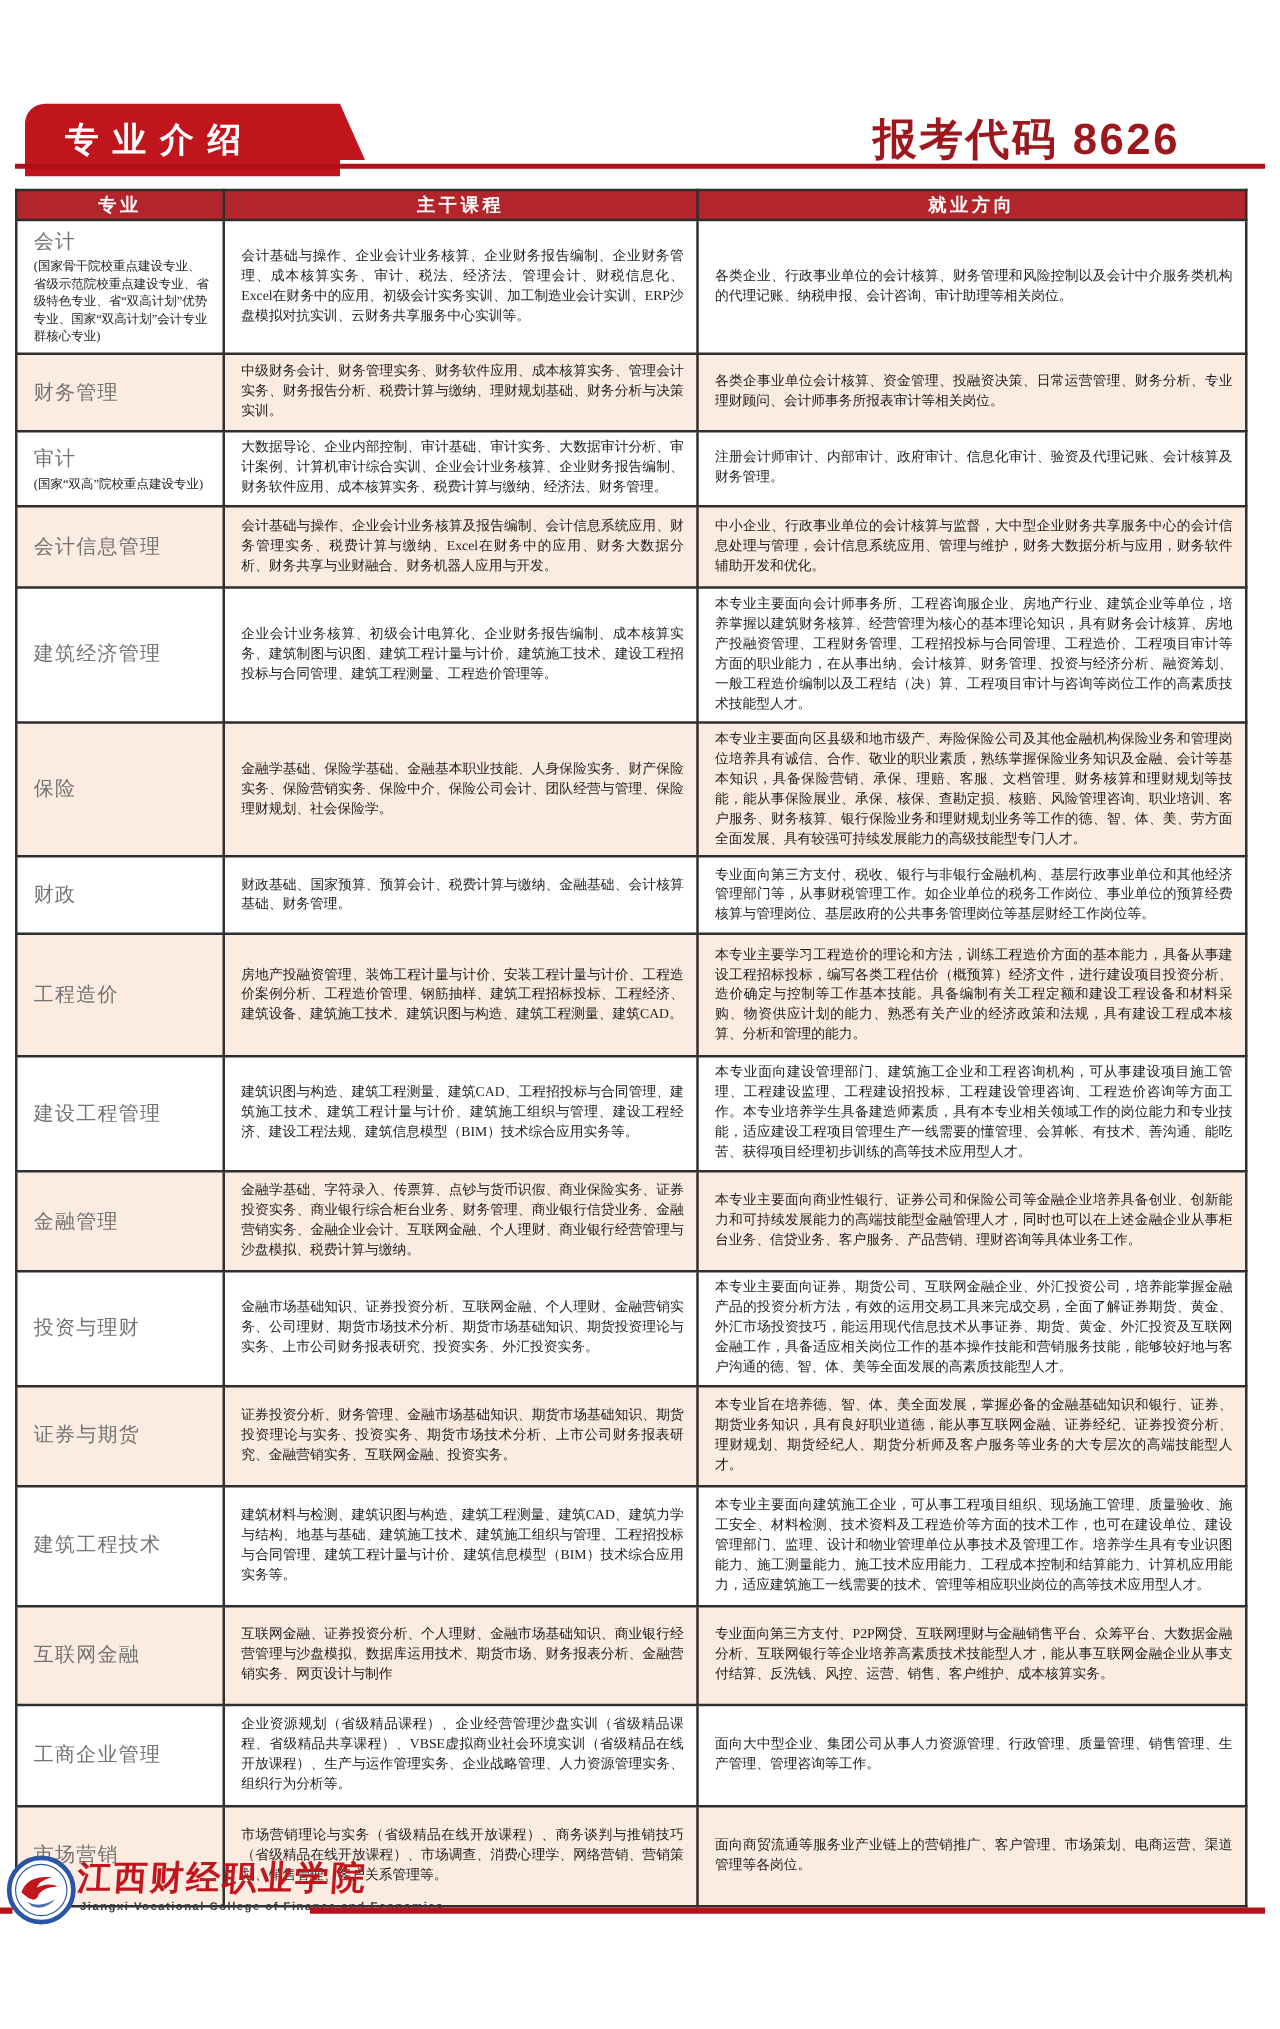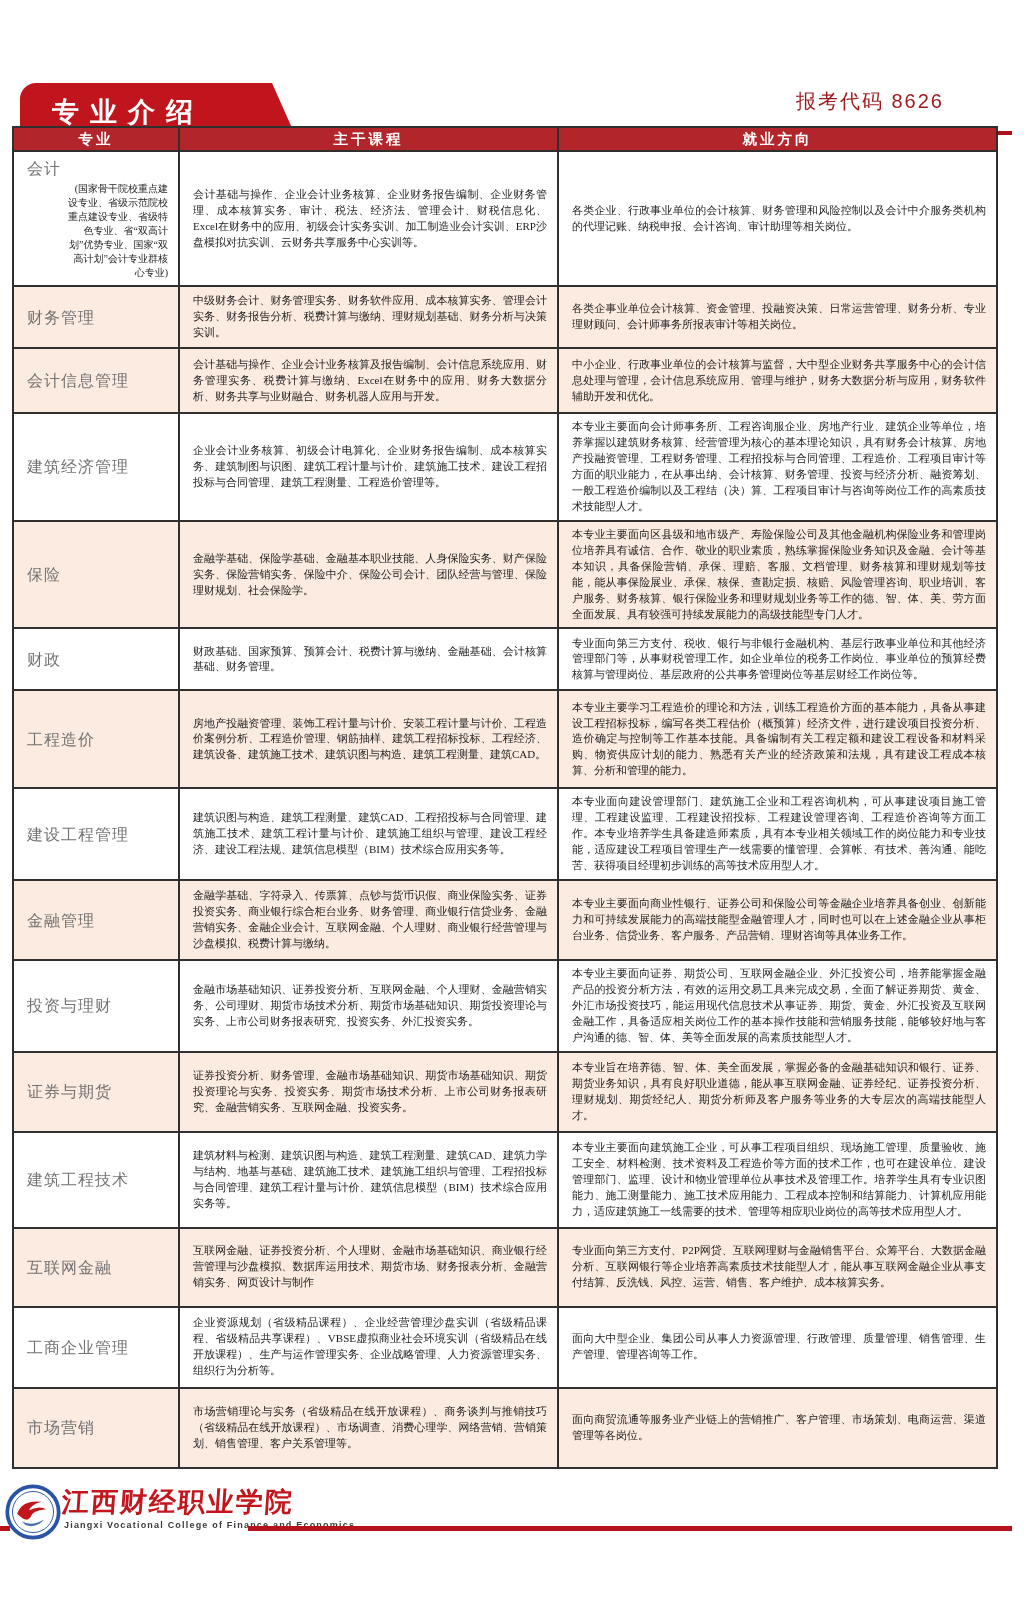--- a/index.html
+++ b/index.html
@@ -20,52 +20,52 @@
     position:absolute; left:272px; top:83px; width:0; height:0;
     border-bottom:45px solid #c0151c; border-right:20px solid transparent;
   }
   .banner-title {
     color:#ffffff; font-weight:bold; font-size:27px;
     letter-spacing:11px; padding-left:32px; white-space:nowrap;
     font-family:"Liberation Sans","DejaVu Sans",sans-serif;
   }
   .code {
     position:absolute; top:88px; right:80px;
-    font-size:20px; font-weight:normal; color:#9c181d; letter-spacing:2px;
+    font-size:35px; font-weight:bold; color:#9c181d; letter-spacing:2px;
     font-family:"Liberation Sans","DejaVu Sans",sans-serif;
   }
   .top-rule {
     position:absolute; left:12px; top:131px; width:1000px; height:4px;
     background:#ad1016;
   }
 
   
   table.majors {
-    position:absolute; left:12px; top:126px; width:984px;
+    position:absolute; left:12px; top:151px; width:984px;
     border-collapse:collapse; table-layout:fixed;
     border:2px solid #ef4444;
   }
   table.majors col.c1 { width:166px; }
   table.majors col.c2 { width:379px; }
   table.majors col.c3 { width:439px; }
   table.majors th {
     background:#b2252a; color:#ffffff; font-weight:bold;
     font-size:14.5px; height:24px; letter-spacing:3px;
     border:2px solid #2f2f2f; text-align:center;
     font-family:"Liberation Sans","DejaVu Sans",sans-serif;
   }
   table.majors td {
     border:2px solid #2f2f2f; vertical-align:middle;
     font-size:11px; line-height:1.45; text-align:justify;
     padding:5px 10px 5px 13px; background:#ffffff;
   }
   table.majors tr.shade td { background:#fcebe0; }
   td.major-cell { text-align:center; padding:4px 5px; }
   .major-name { font-size:16px; letter-spacing:1px; color:#737373; }
-  .major-note { font-size:10px; line-height:1.4; margin-top:2px; color:#222; text-align:right;margin-left:40px; }
+  .major-note { font-size:10px; line-height:1.4; margin-top:2px; color:#222; text-align:left; }
 
   
   .footer { position:absolute; left:0; top:1482px; width:1024px; height:70px; }
   .logo { position:absolute; left:5px; top:2px; width:56px; height:56px; }
   .school-cn {
     position:absolute; left:62px; top:2px;
     font-size:27px; font-weight:bold; color:#c3161c; letter-spacing:2px;
     transform:skewX(-4deg); white-space:nowrap;
   }
   .school-en {
@@ -110,20 +110,28 @@
     <td class="careers">各类企业、行政事业单位的会计核算、财务管理和风险控制以及会计中介服务类机构的代理记账、纳税申报、会计咨询、审计助理等相关岗位。</td>
   </tr>
       <tr class="shade" style="height: 62px;">
     <td class="major-cell">
       <div class="major-name">财务管理</div>
 
     </td>
     <td class="courses">中级财务会计、财务管理实务、财务软件应用、成本核算实务、管理会计实务、财务报告分析、税费计算与缴纳、理财规划基础、财务分析与决策实训。</td>
     <td class="careers">各类企事业单位会计核算、资金管理、投融资决策、日常运营管理、财务分析、专业理财顾问、会计师事务所报表审计等相关岗位。</td>
   </tr>
+      <tr style="height: 60px;">
+    <td class="major-cell">
+      <div class="major-name">审计</div>
+      <div class="major-note">(国家“双高”院校重点建设专业)</div>
+    </td>
+    <td class="courses">大数据导论、企业内部控制、审计基础、审计实务、大数据审计分析、审计案例、计算机审计综合实训、企业会计业务核算、企业财务报告编制、财务软件应用、成本核算实务、税费计算与缴纳、经济法、财务管理。</td>
+    <td class="careers">注册会计师审计、内部审计、政府审计、信息化审计、验资及代理记账、会计核算及财务管理。</td>
+  </tr>
       <tr class="shade" style="height: 65px;">
     <td class="major-cell">
       <div class="major-name">会计信息管理</div>
 
     </td>
     <td class="courses">会计基础与操作、企业会计业务核算及报告编制、会计信息系统应用、财务管理实务、税费计算与缴纳、Excel在财务中的应用、财务大数据分析、财务共享与业财融合、财务机器人应用与开发。</td>
     <td class="careers">中小企业、行政事业单位的会计核算与监督，大中型企业财务共享服务中心的会计信息处理与管理，会计信息系统应用、管理与维护，财务大数据分析与应用，财务软件辅助开发和优化。</td>
   </tr>
       <tr style="height: 90px;">
     <td class="major-cell">

